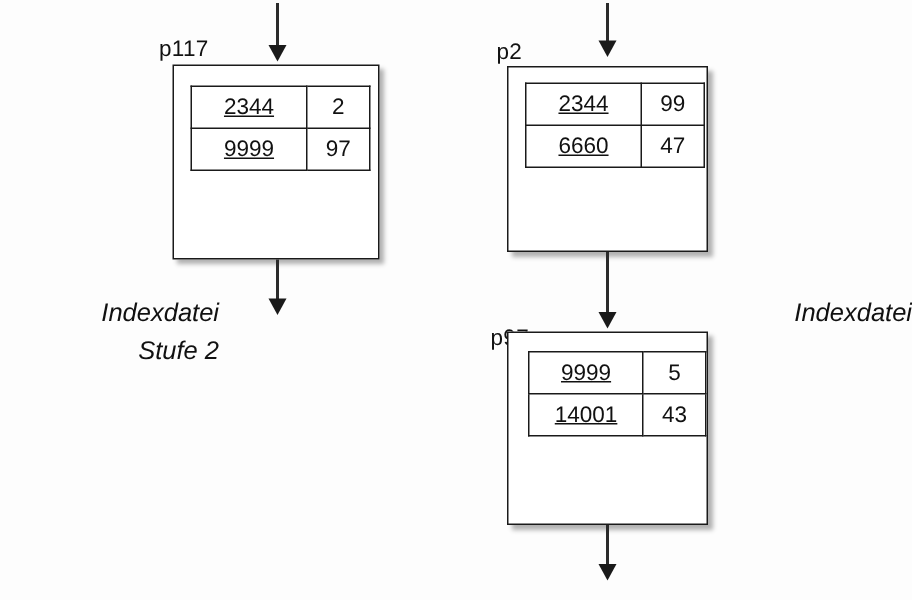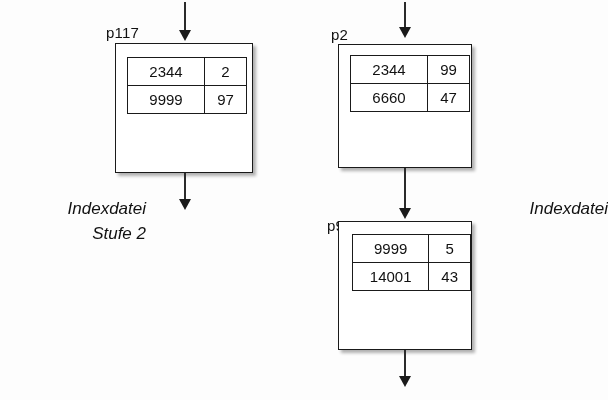--- a/index.html
+++ b/index.html
@@ -41,21 +41,21 @@
     border:1.2px solid #1a1a1a;
     text-align:center;
     font-size:15px;
     color:#111;
     padding:0;
     height:27px;
     line-height:27px;
     font-family:"Liberation Sans", sans-serif;
     background:#fff;
   }
-  .entries td.key{width:76px;}
+  .entries td.key{width:76px;text-decoration:underline;}
   .entries td.ptr{width:41px;}
 
   
   .arrow{position:absolute;}
   .arrow .shaft{
     position:absolute;
     left:0;top:0;
     width:2px;
     background:#2b2b2b;
   }

